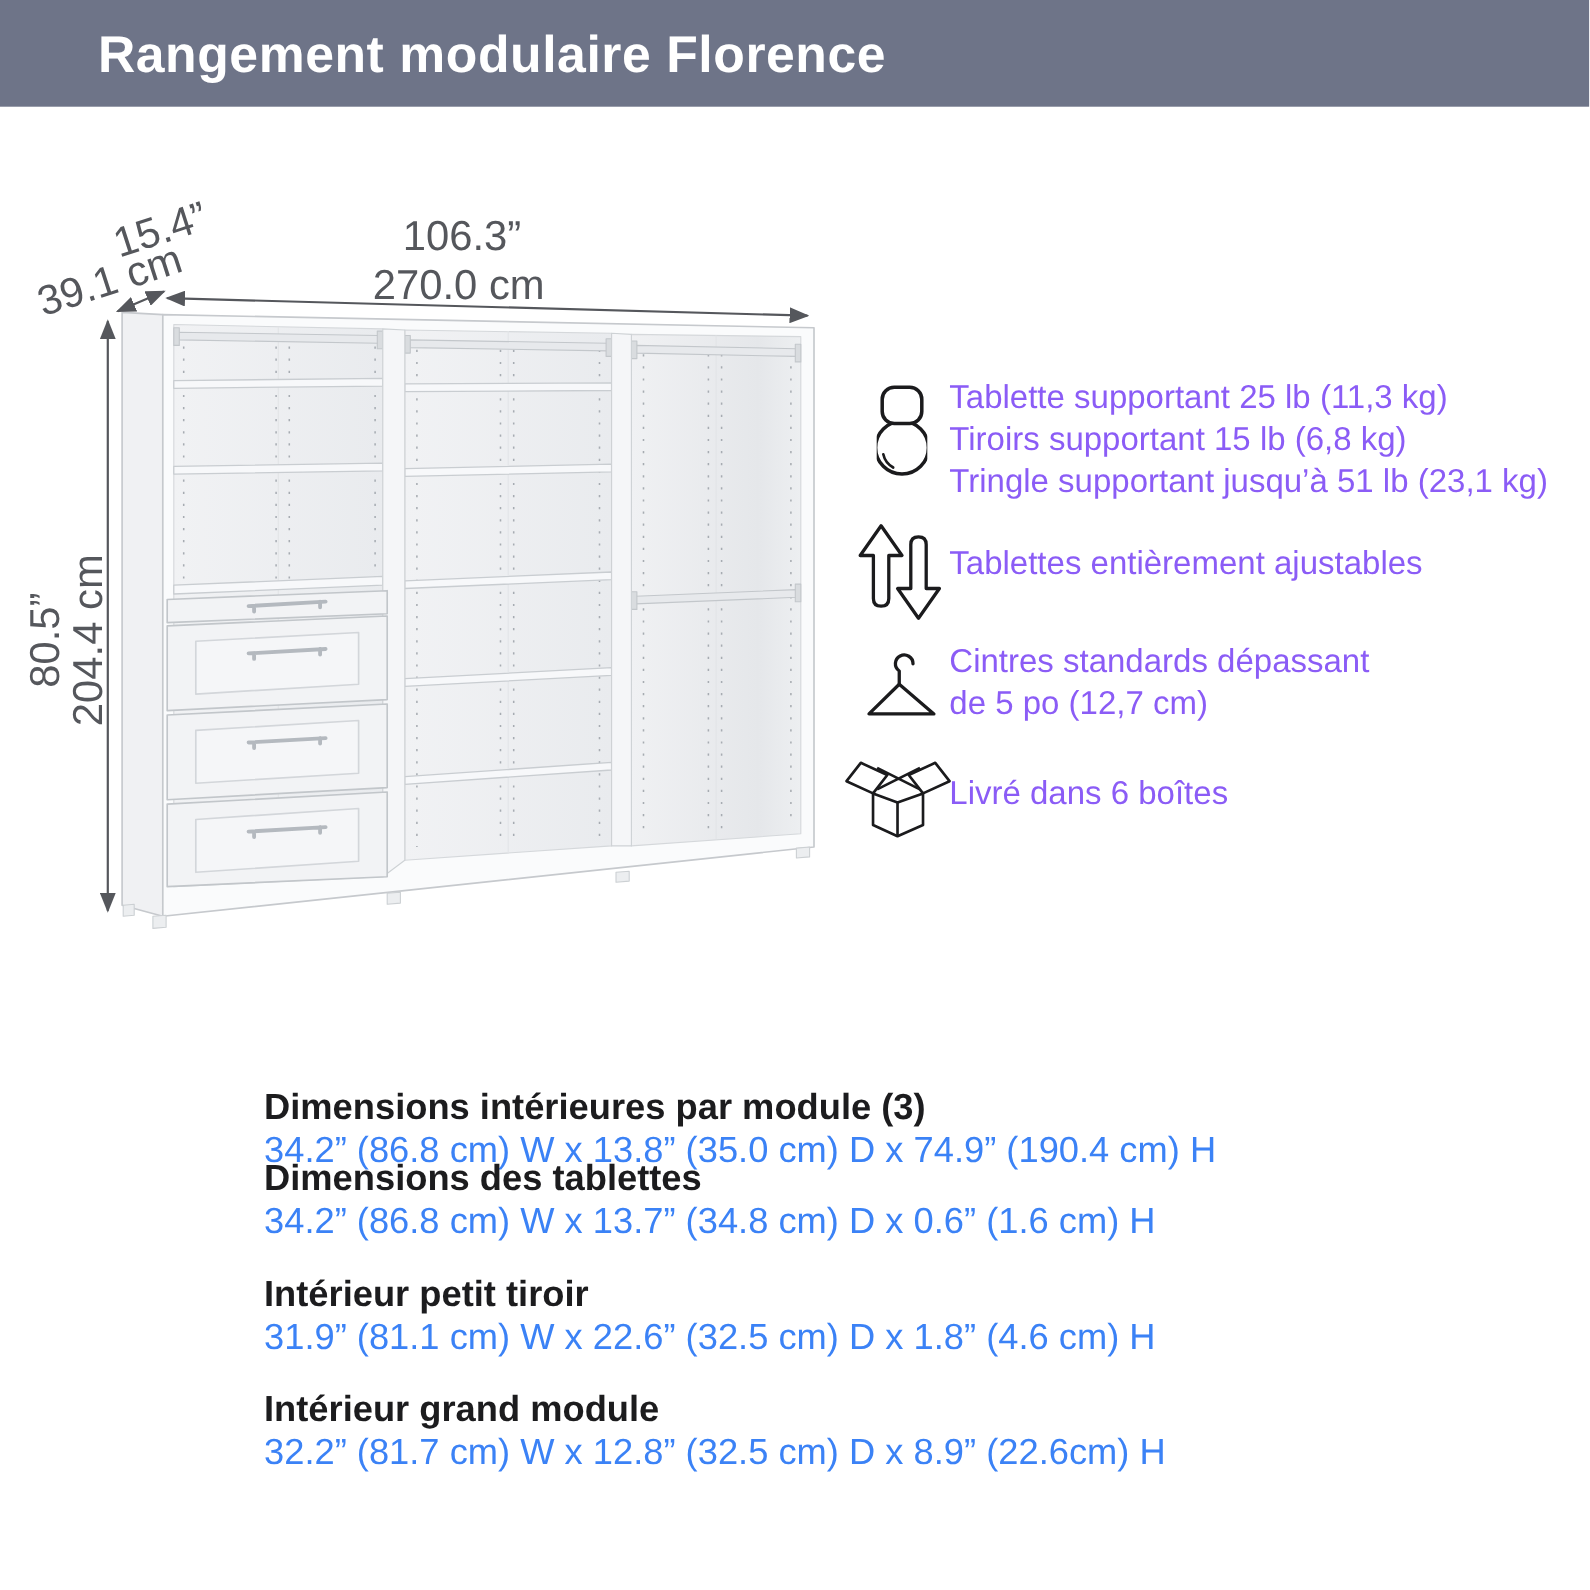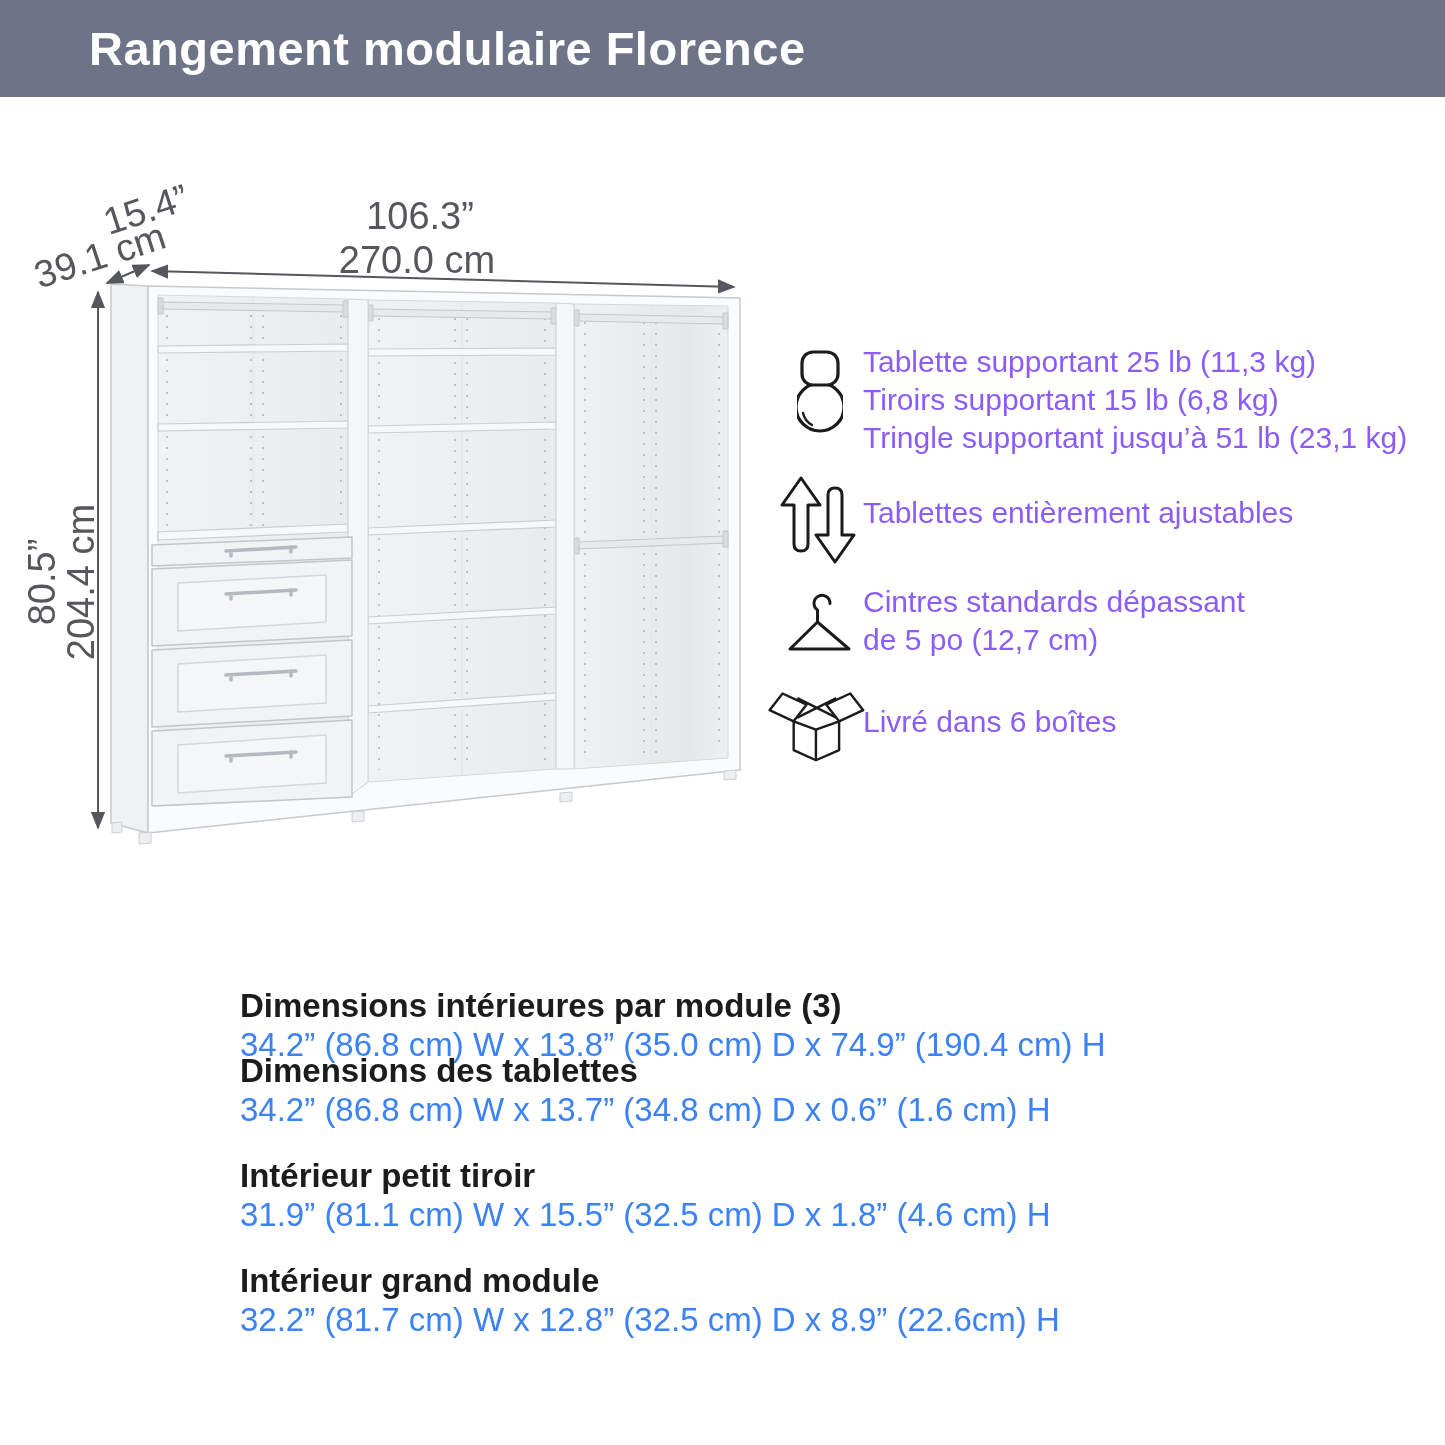--- a/index.html
+++ b/index.html
@@ -198,21 +198,21 @@
     <div class="spec s0">
       <div class="spec-title">Dimensions intérieures par module (3)</div>
       <div class="spec-value">34.2” (86.8 cm) W x 13.8” (35.0 cm) D x 74.9” (190.4 cm) H</div>
     </div>
     <div class="spec s1">
       <div class="spec-title">Dimensions des tablettes</div>
       <div class="spec-value">34.2” (86.8 cm) W x 13.7” (34.8 cm) D x 0.6” (1.6 cm) H</div>
     </div>
     <div class="spec s2">
       <div class="spec-title">Intérieur petit tiroir</div>
-      <div class="spec-value">31.9” (81.1 cm) W x 15.5” (32.5 cm) D x 1.8” (4.6 cm) H</div>
+      <div class="spec-value">31.9” (81.1 cm) W x 22.6” (32.5 cm) D x 1.8” (4.6 cm) H</div>
     </div>
     <div class="spec s3">
       <div class="spec-title">Intérieur grand module</div>
       <div class="spec-value">32.2” (81.7 cm) W x 12.8” (32.5 cm) D x 8.9” (22.6cm) H</div>
     </div>
   </section>
 
 </div>
 
 </body></html>

